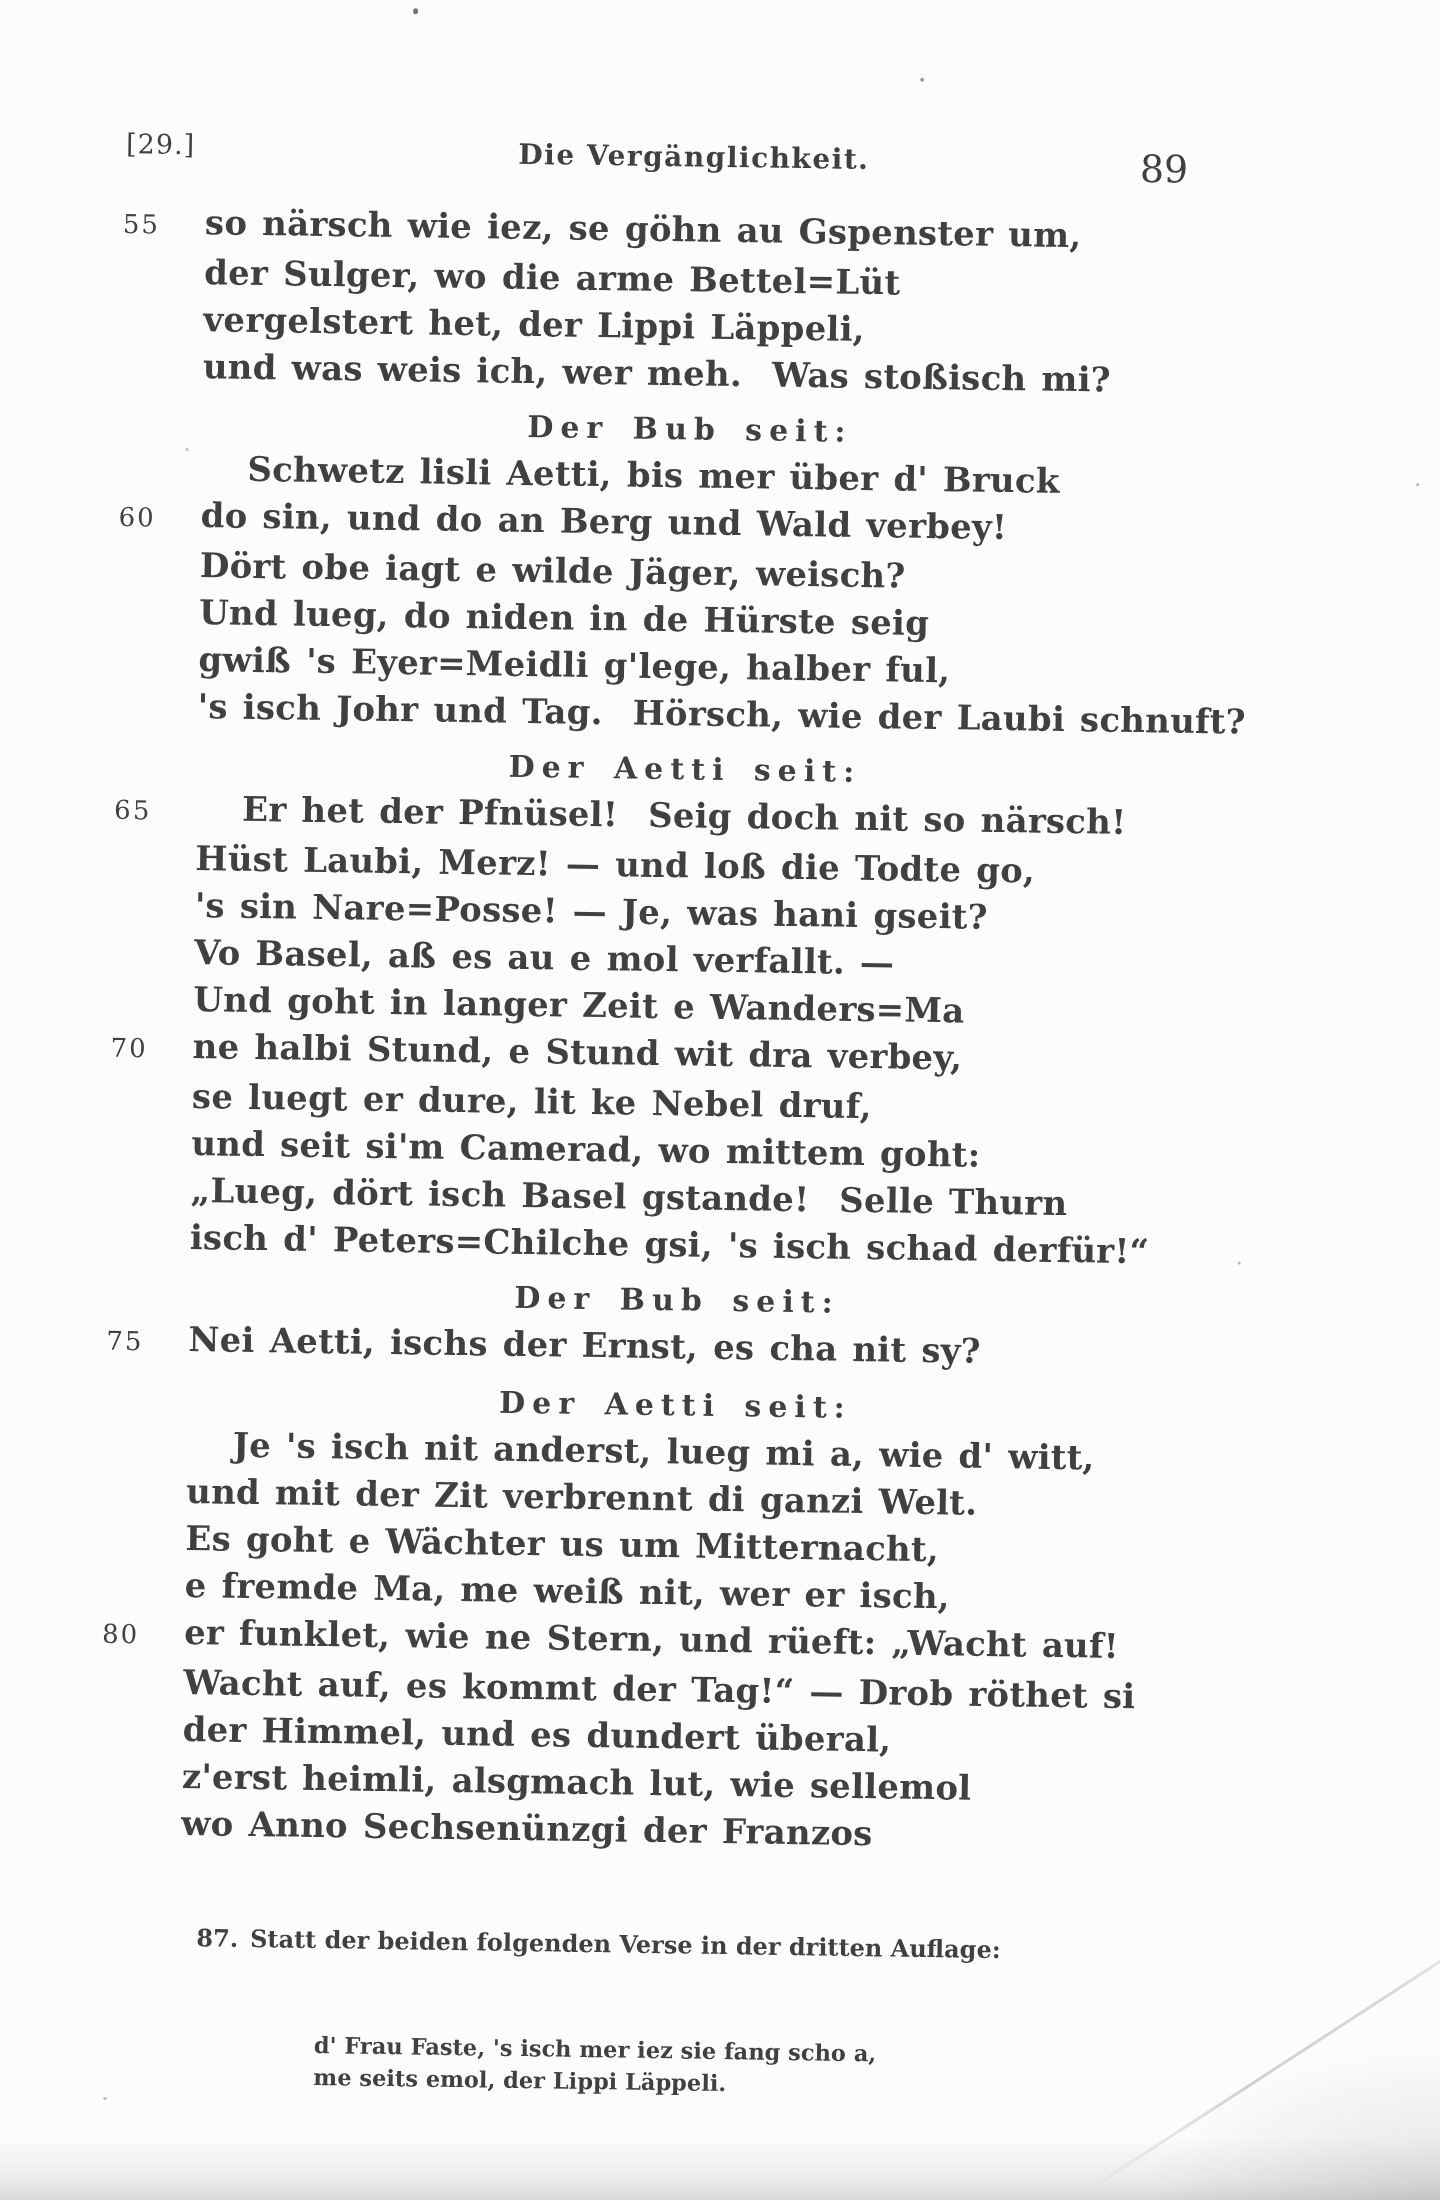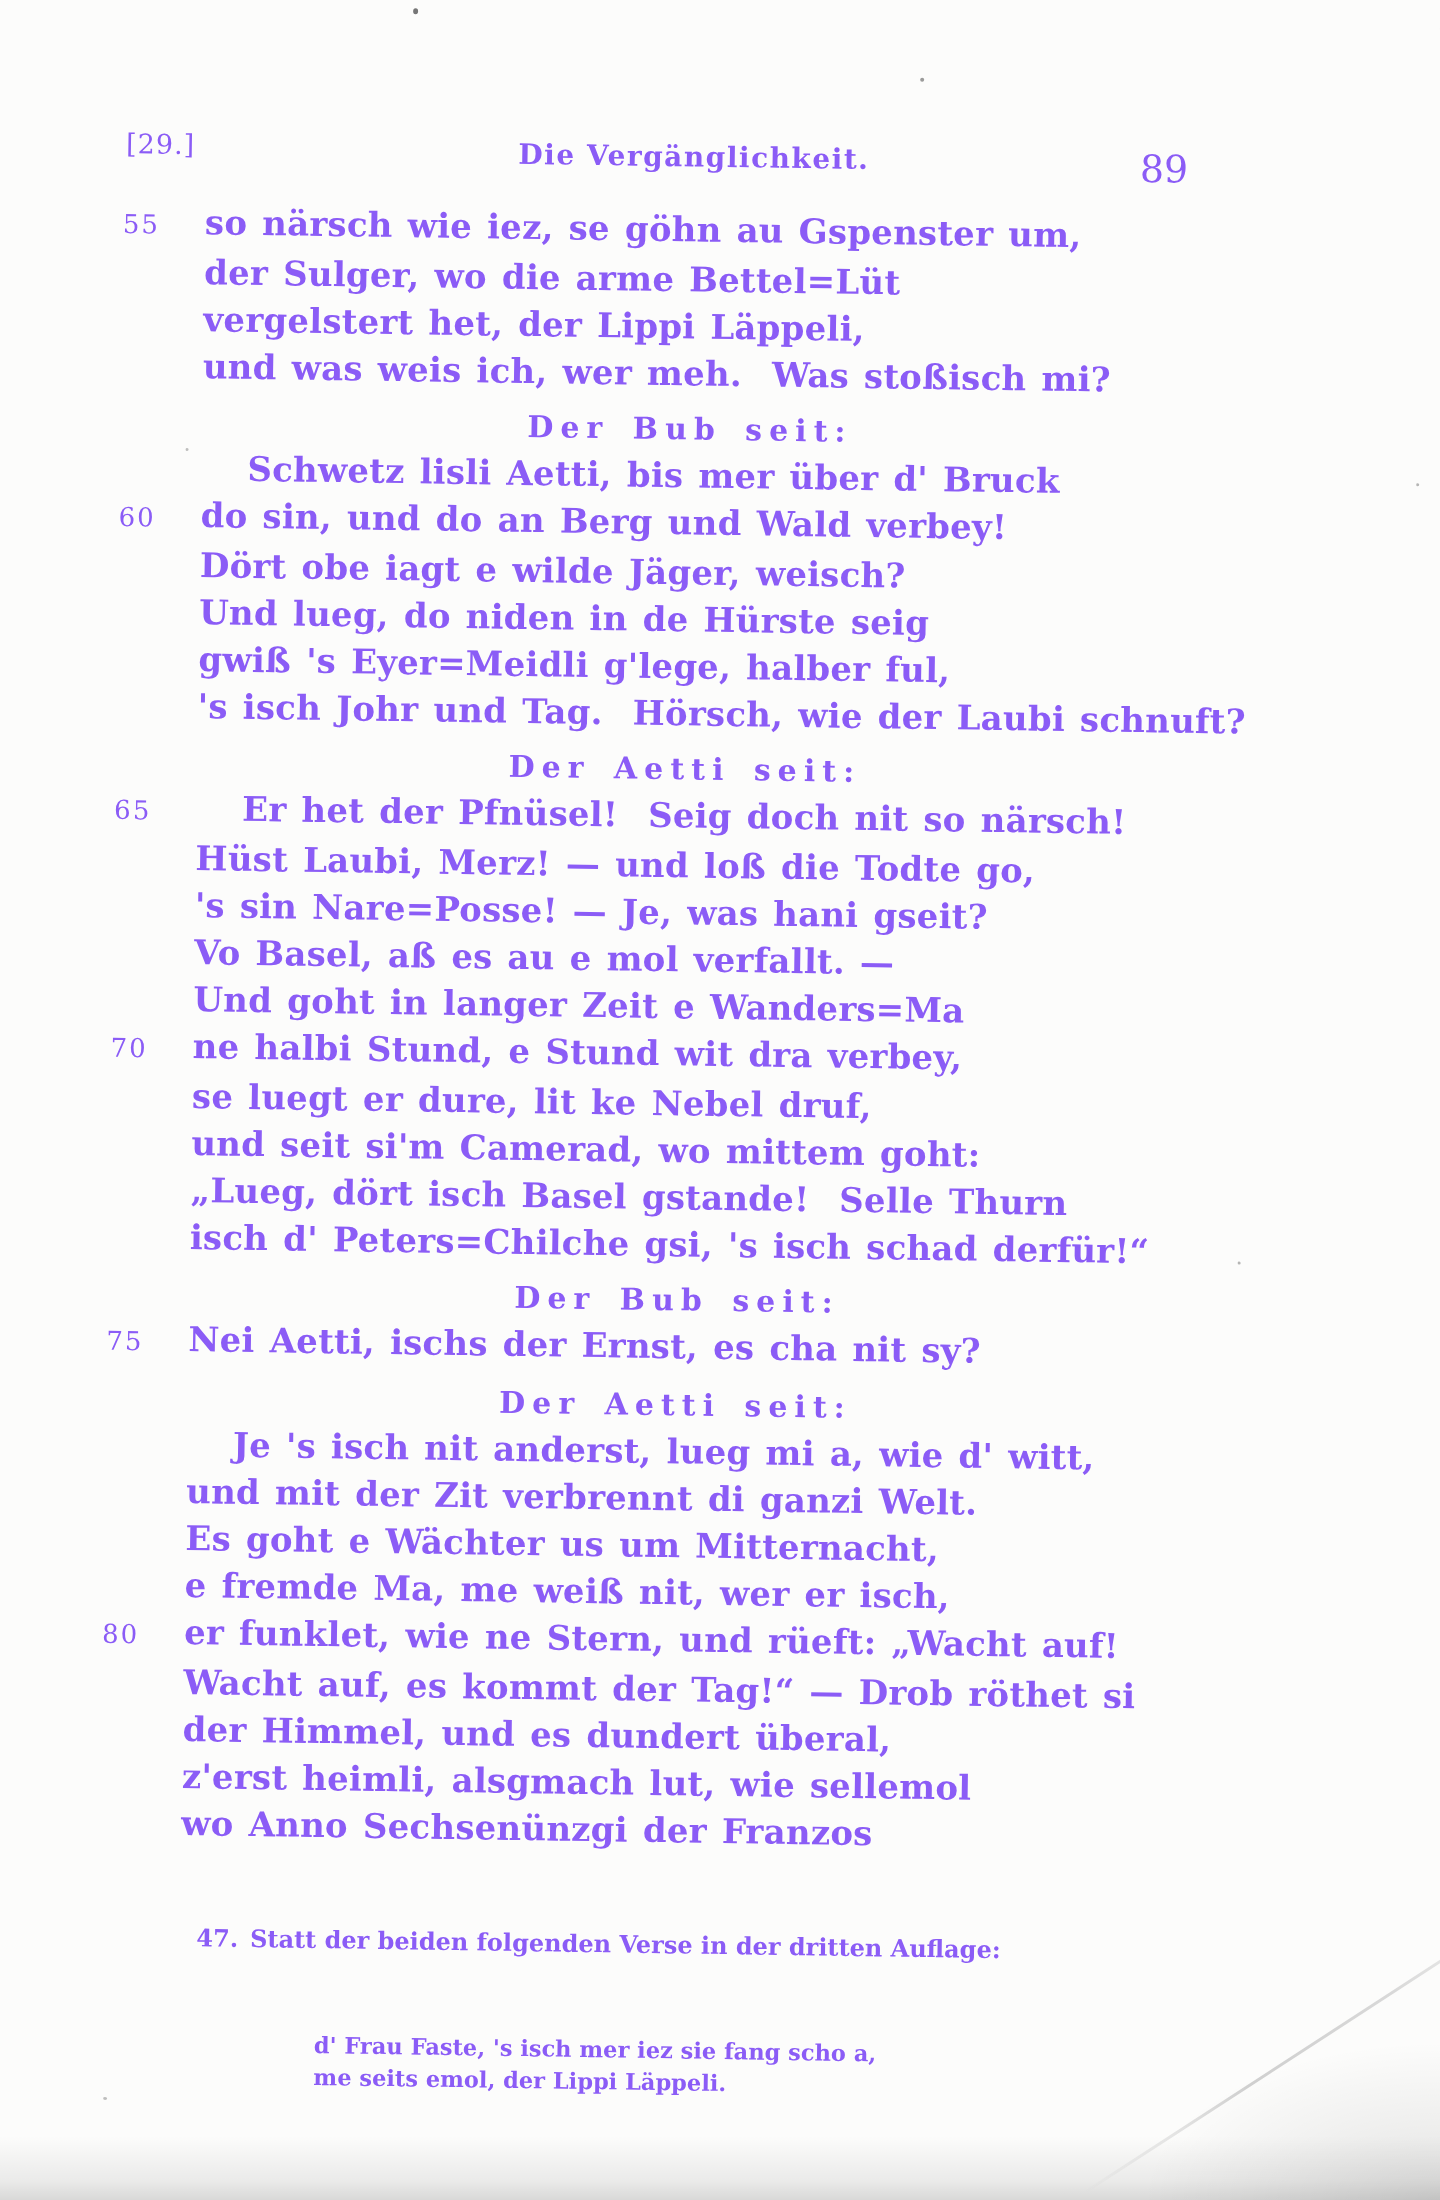--- a/index.html
+++ b/index.html
@@ -1,19 +1,19 @@
 <!DOCTYPE html>
 <html><head>
 <meta charset="utf-8">
 <style>
   html,body { margin:0; padding:0; background:#ffffff; }
   .page {
     position:relative; width:1440px; height:2200px;
     background:#fcfcfb; overflow:hidden;
-    font-family:"DejaVu Serif", serif; color:#8b5cf6;
+    font-family:"DejaVu Serif", serif; color:#404040;
   }
   .tilt { position:absolute; left:0; top:0; width:1440px; height:2200px;
     transform:rotate(0.85deg); transform-origin:660px 1100px; }
 
   
   .section-mark { position:absolute; left:112px; top:136px; font-size:27px; letter-spacing:1px; }
   .running-title { position:absolute; left:192px; top:140px; width:976px; text-align:center;
     font-weight:bold; font-size:28px; letter-spacing:1.5px; }
   .page-num { position:absolute; left:1126px; top:140px; font-size:38px; }
 
@@ -85,21 +85,21 @@
         <div class="row verse"><span class="lnum"></span><span class="vtext">e fremde Ma, me weiß nit, wer er isch,</span></div>
         <div class="row verse"><span class="lnum">80</span><span class="vtext">er funklet, wie ne Stern, und rüeft: „Wacht auf!</span></div>
         <div class="row verse"><span class="lnum"></span><span class="vtext">Wacht auf, es kommt der Tag!“ — Drob röthet si</span></div>
         <div class="row verse"><span class="lnum"></span><span class="vtext">der Himmel, und es dundert überal,</span></div>
         <div class="row verse"><span class="lnum"></span><span class="vtext">z'erst heimli, alsgmach lut, wie sellemol</span></div>
         <div class="row verse"><span class="lnum"></span><span class="vtext">wo Anno Sechsenünzgi der Franzos</span></div>
       </div>
 
     <div class="footnote">
       <div class="fn-head">
-        <span class="fn-label">47.</span><span>Statt der beiden folgenden Verse in der dritten Auflage:</span>
+        <span class="fn-label">87.</span><span>Statt der beiden folgenden Verse in der dritten Auflage:</span>
       </div>
       <div><div class="fn-verse">d' Frau Faste, 's isch mer iez sie fang scho a,</div><div class="fn-verse">me seits emol, der Lippi Läppeli.</div></div>
     </div>
 
     <div class="speck" style="left:397px;top:12px;width:5px;height:6px;opacity:.75"></div>
     <div class="speck" style="left:905px;top:74px;width:4px;height:4px;opacity:.55"></div>
     <div class="speck" style="left:1424px;top:15px;width:4px;height:5px;opacity:.5"></div>
     <div class="speck" style="left:1407px;top:472px;width:3px;height:3px;opacity:.4"></div>
     <div class="speck" style="left:176px;top:455px;width:3px;height:3px;opacity:.35"></div>
     <div class="speck" style="left:1240px;top:1253px;width:3px;height:3px;opacity:.4"></div>

